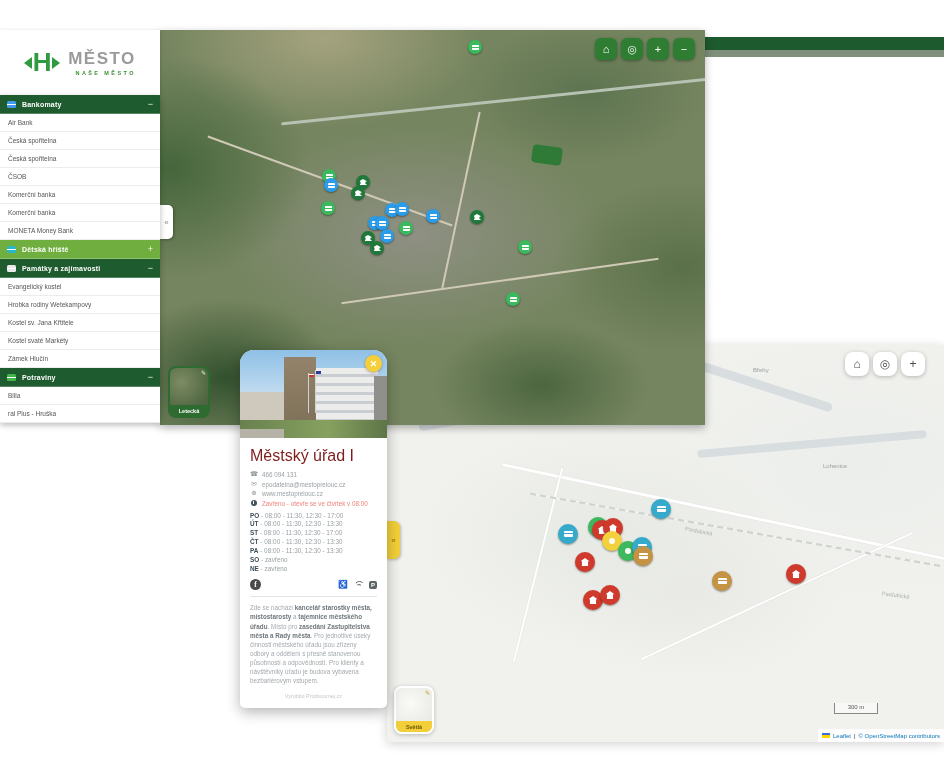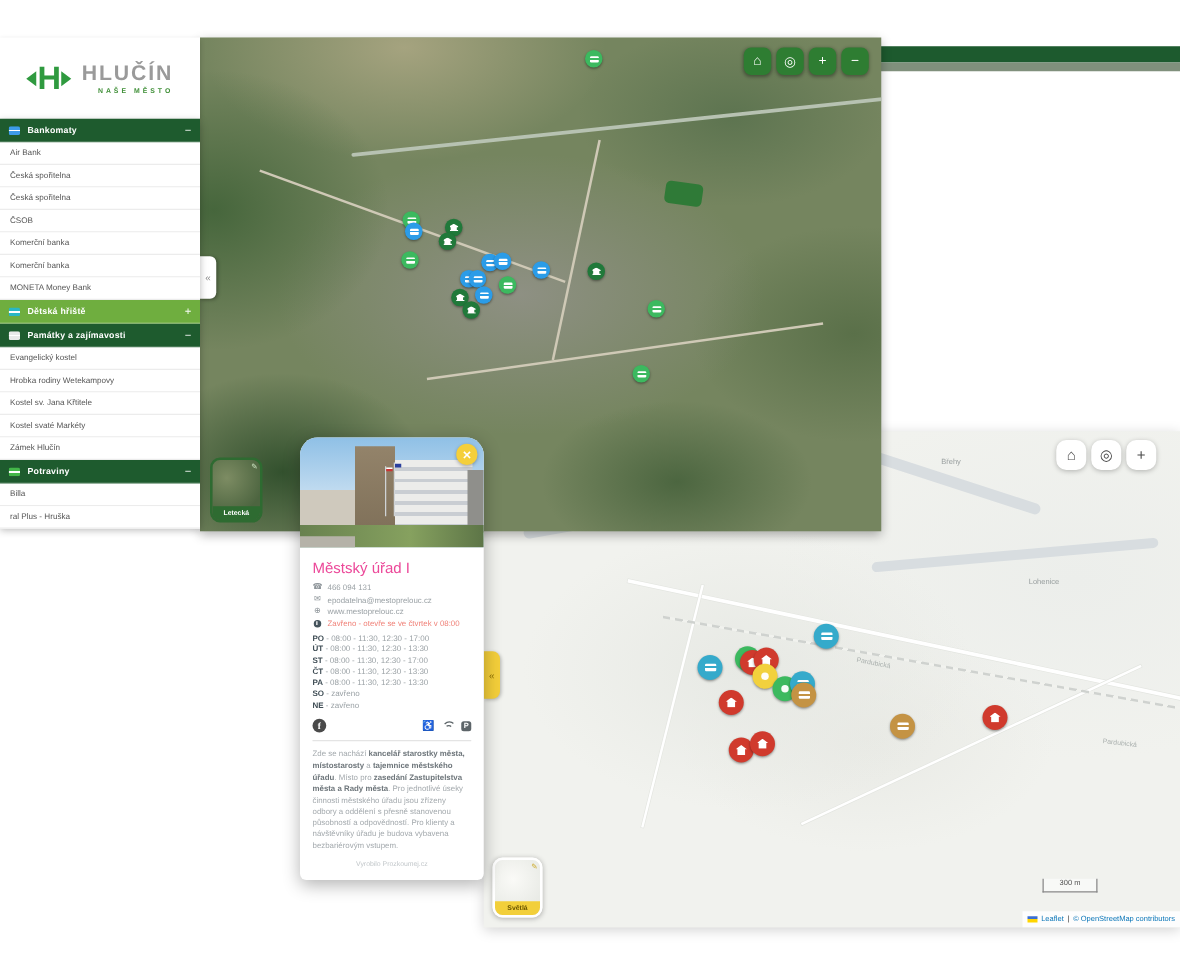--- a/index.html
+++ b/index.html
@@ -156,21 +156,21 @@
   .ph-pole{position:absolute;left:46%;top:26%;width:1px;height:46%;background:#cfd3d6;}
   .ph-fl1{position:absolute;left:46.8%;top:27%;width:5px;height:3px;
         background:linear-gradient(#fff 50%,#cc3333 50%);}
   .ph-pole2{position:absolute;left:51%;top:23%;width:1px;height:49%;background:#cfd3d6;}
   .ph-fl2{position:absolute;left:51.8%;top:24%;width:5px;height:3px;background:#2a3f9d;}
   .close{position:absolute;top:5px;right:5px;width:17px;height:17px;border-radius:50%;
         background:#f4cf3a;color:#fff;font-size:9px;font-weight:bold;display:flex;
         align-items:center;justify-content:center;box-shadow:0 1px 3px rgba(0,0,0,.3);
         cursor:pointer;z-index:2;}
   .pc{padding:8px 10px 0;}
-  .title{font-size:12px;color:#ec4899;font-weight:500;margin:1px 0 6px;}
+  .title{font-size:16px;color:#7f1d1d;font-weight:500;margin:1px 0 6px;}
   .ct{display:flex;align-items:center;gap:4px;margin-bottom:2.5px;}
   .ct-ic{width:8px;font-size:6.5px;color:#8d9499;line-height:1;flex:none;text-align:center;}
   .ct-ic.clock{width:6px;height:6px;border-radius:50%;background:#45535c;position:relative;margin:0 1px;}
   .ct-ic.clock::after{content:"";position:absolute;left:2.4px;top:1.2px;width:1px;height:2.4px;background:#fff;}
   .ct-tx{font-size:6.3px;color:#9aa1a5;}
   .ct.st .ct-tx{color:#f0837a;}
   .hrs{margin:5px 0 3px;}
   .hr-row{font-size:6.4px;color:#9aa1a5;line-height:1.4;}
   .hr-day{color:#3f4d55;font-weight:bold;}
   .amen{display:flex;align-items:center;margin:5px 0 6px;}
@@ -351,21 +351,21 @@
     </div>
   </div>
 
   <div class="logo-card">
     <span class="logo-mark">
       <span class="tri-l"></span>
       <span class="logo-h">H</span>
       <span class="tri-r"></span>
     </span>
     <span class="logo-text">
-      <div class="logo-t1">HLUČÍN</div>
+      <div class="logo-t1">MĚSTO</div>
       <div class="logo-t2">NAŠE MĚSTO</div>
     </span>
   </div>
 
   <div class="sidebar">
     <div>
         <div class="sec-h">
           <span class="sec-ic" style="background-color: rgb(61, 155, 233);"></span>
           <span class="sec-lb">Bankomaty</span>
           <span class="sec-tg">−</span>

